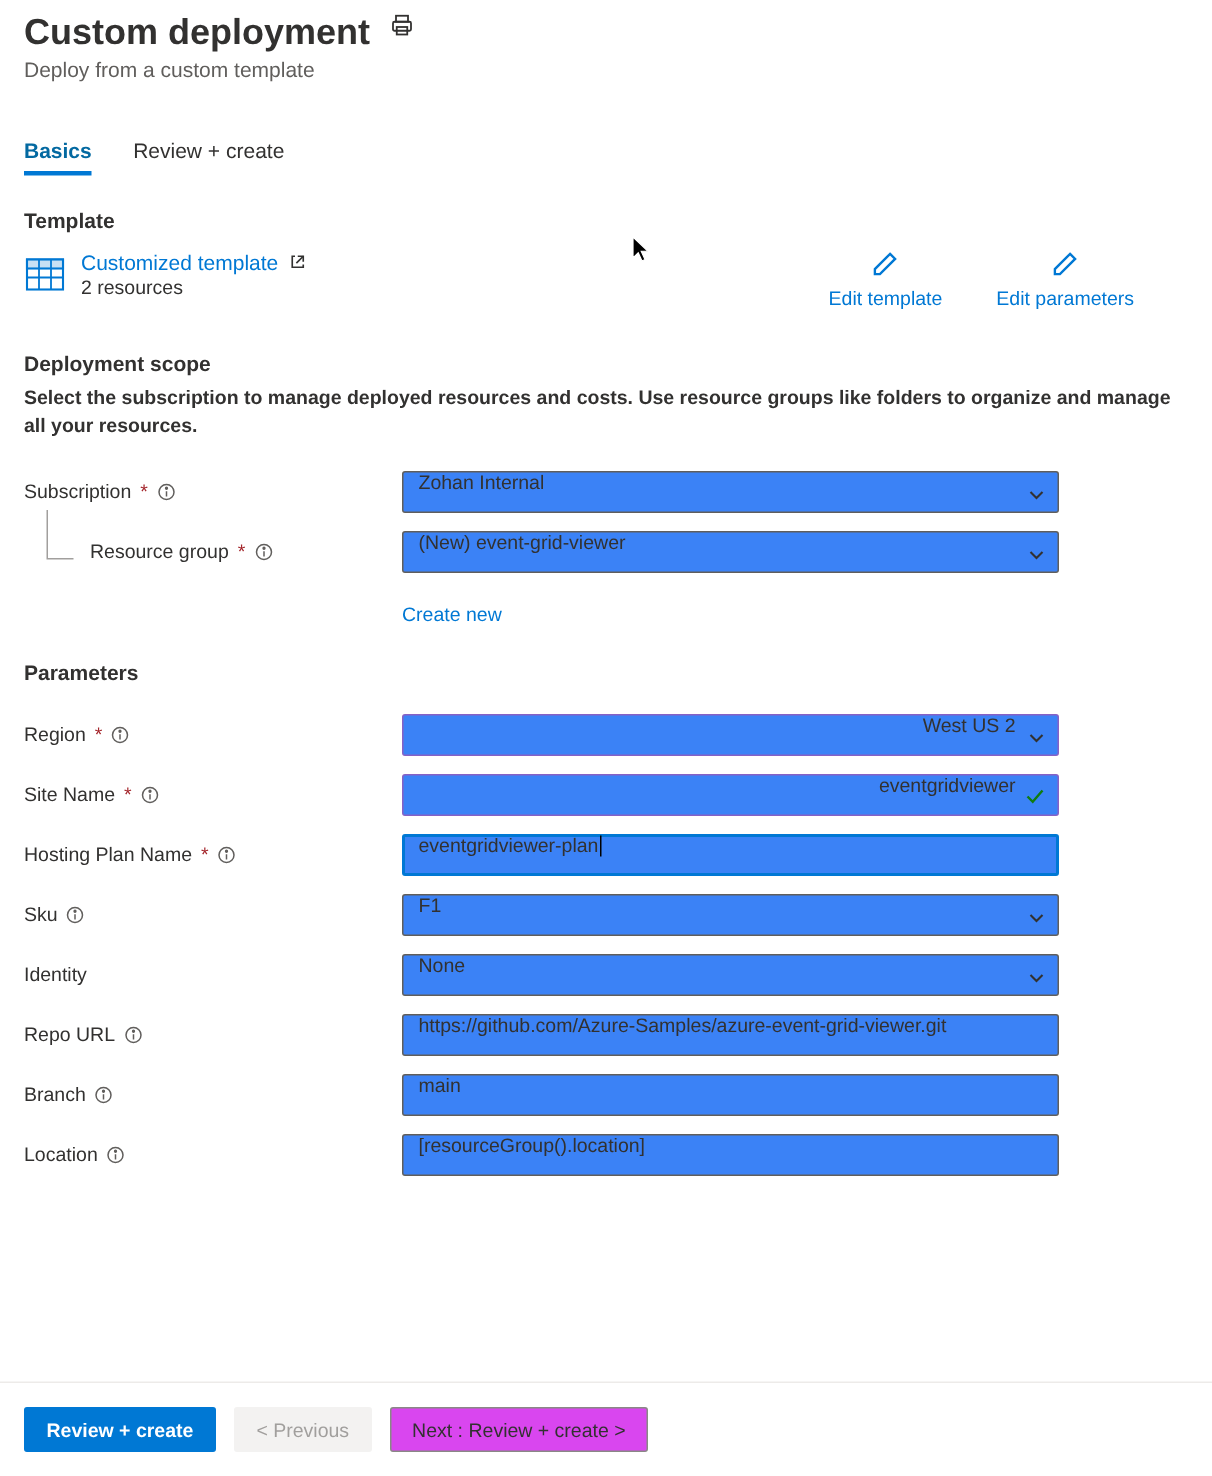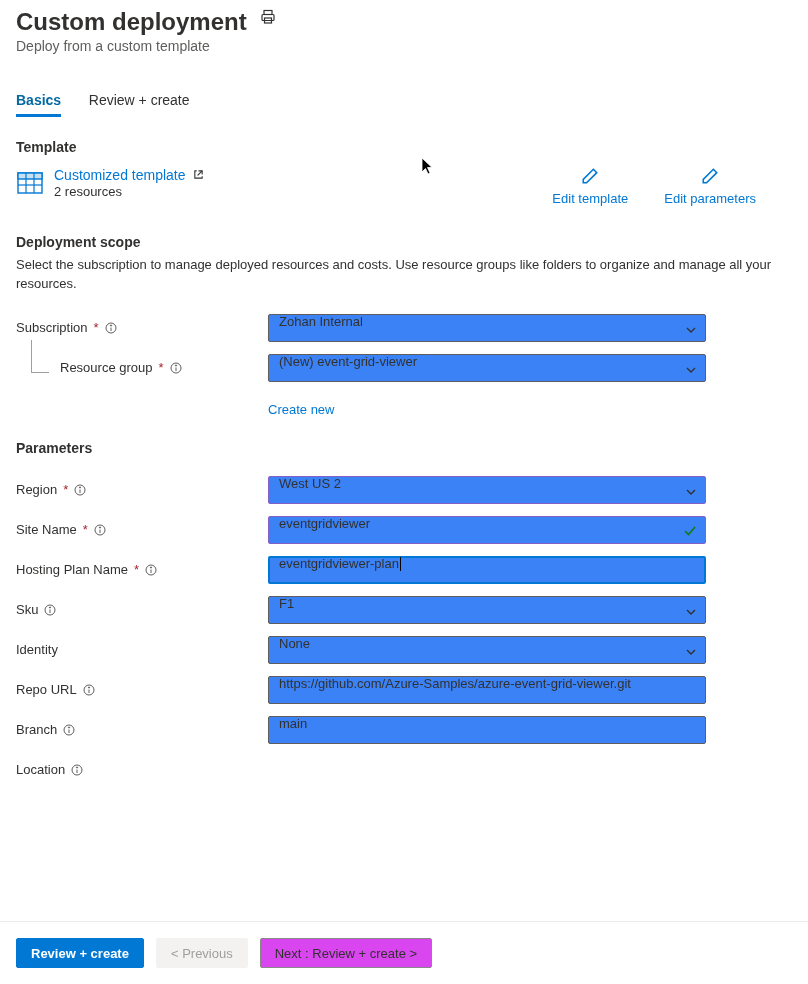--- a/index.html
+++ b/index.html
@@ -95,20 +95,21 @@
     font-size: 13px;
     cursor: pointer;
     text-align: center;
   }
   .edit-link svg { display: block; margin: 0 auto 6px auto; }
   .scope-desc {
     font-size: 13px;
     color: #323130;
     margin-top: 6px;
     line-height: 1.45;
+    font-weight: bold;
   }
   .form-rows { margin-top: 18px; }
   .form-row {
     display: flex;
     align-items: center;
     min-height: 32px;
     margin-bottom: 8px;
   }
   .form-row.indented .label-cell { padding-left: 44px; }
   .label-cell {
@@ -158,21 +159,21 @@
     border: 1px solid #605e5c;
     border-radius: 2px;
     background: #3b82f6;
     padding: 0 28px 12px 10px;
     font-size: 13px;
     color: #323130;
     position: relative;
     display: flex;
     align-items: center;
   }
-  .select.purple, .textbox.purple { border-color: #8661c5; }
+  .select.purple, .textbox.purple { border-color: #8661c5; justify-content: flex-end; }
   .textbox.focus { border: 2px solid #0078d4; padding-left: 9px; }
   .chevron {
     position: absolute;
     right: 8px;
     top: 9px;
     color: #323130;
   }
   .valid-check {
     position: absolute;
     right: 8px;
@@ -493,20 +494,25 @@
 
     <div class="form-row">
       <div class="label-cell">
         <span>Location</span>
         <span class="info-icon"><svg viewBox="0 0 12 12" width="12" height="12" fill="none" stroke="currentColor" stroke-width="1">
               <circle cx="6" cy="6" r="5"></circle>
               <line x1="6" y1="5.5" x2="6" y2="9"></line>
               <circle cx="6" cy="3.5" r="0.6" fill="currentColor"></circle>
             </svg></span>
       </div>
+      <div class="control-cell">
+        <div class="textbox">
+          <span>[resourceGroup().location]</span>
+        </div>
+      </div>
     </div>
   </div>
 </div>
 
 <svg class="cursor" viewBox="0 0 14 20">
   <path d="M1 1 L1 15 L4.5 11.5 L7 17 L9 16 L6.5 10.5 L11 10.5 Z" fill="#000" stroke="#fff" stroke-width="0.8"></path>
 </svg>
 
 <div class="footer">
   <div class="btn btn-primary">Review + create</div>

